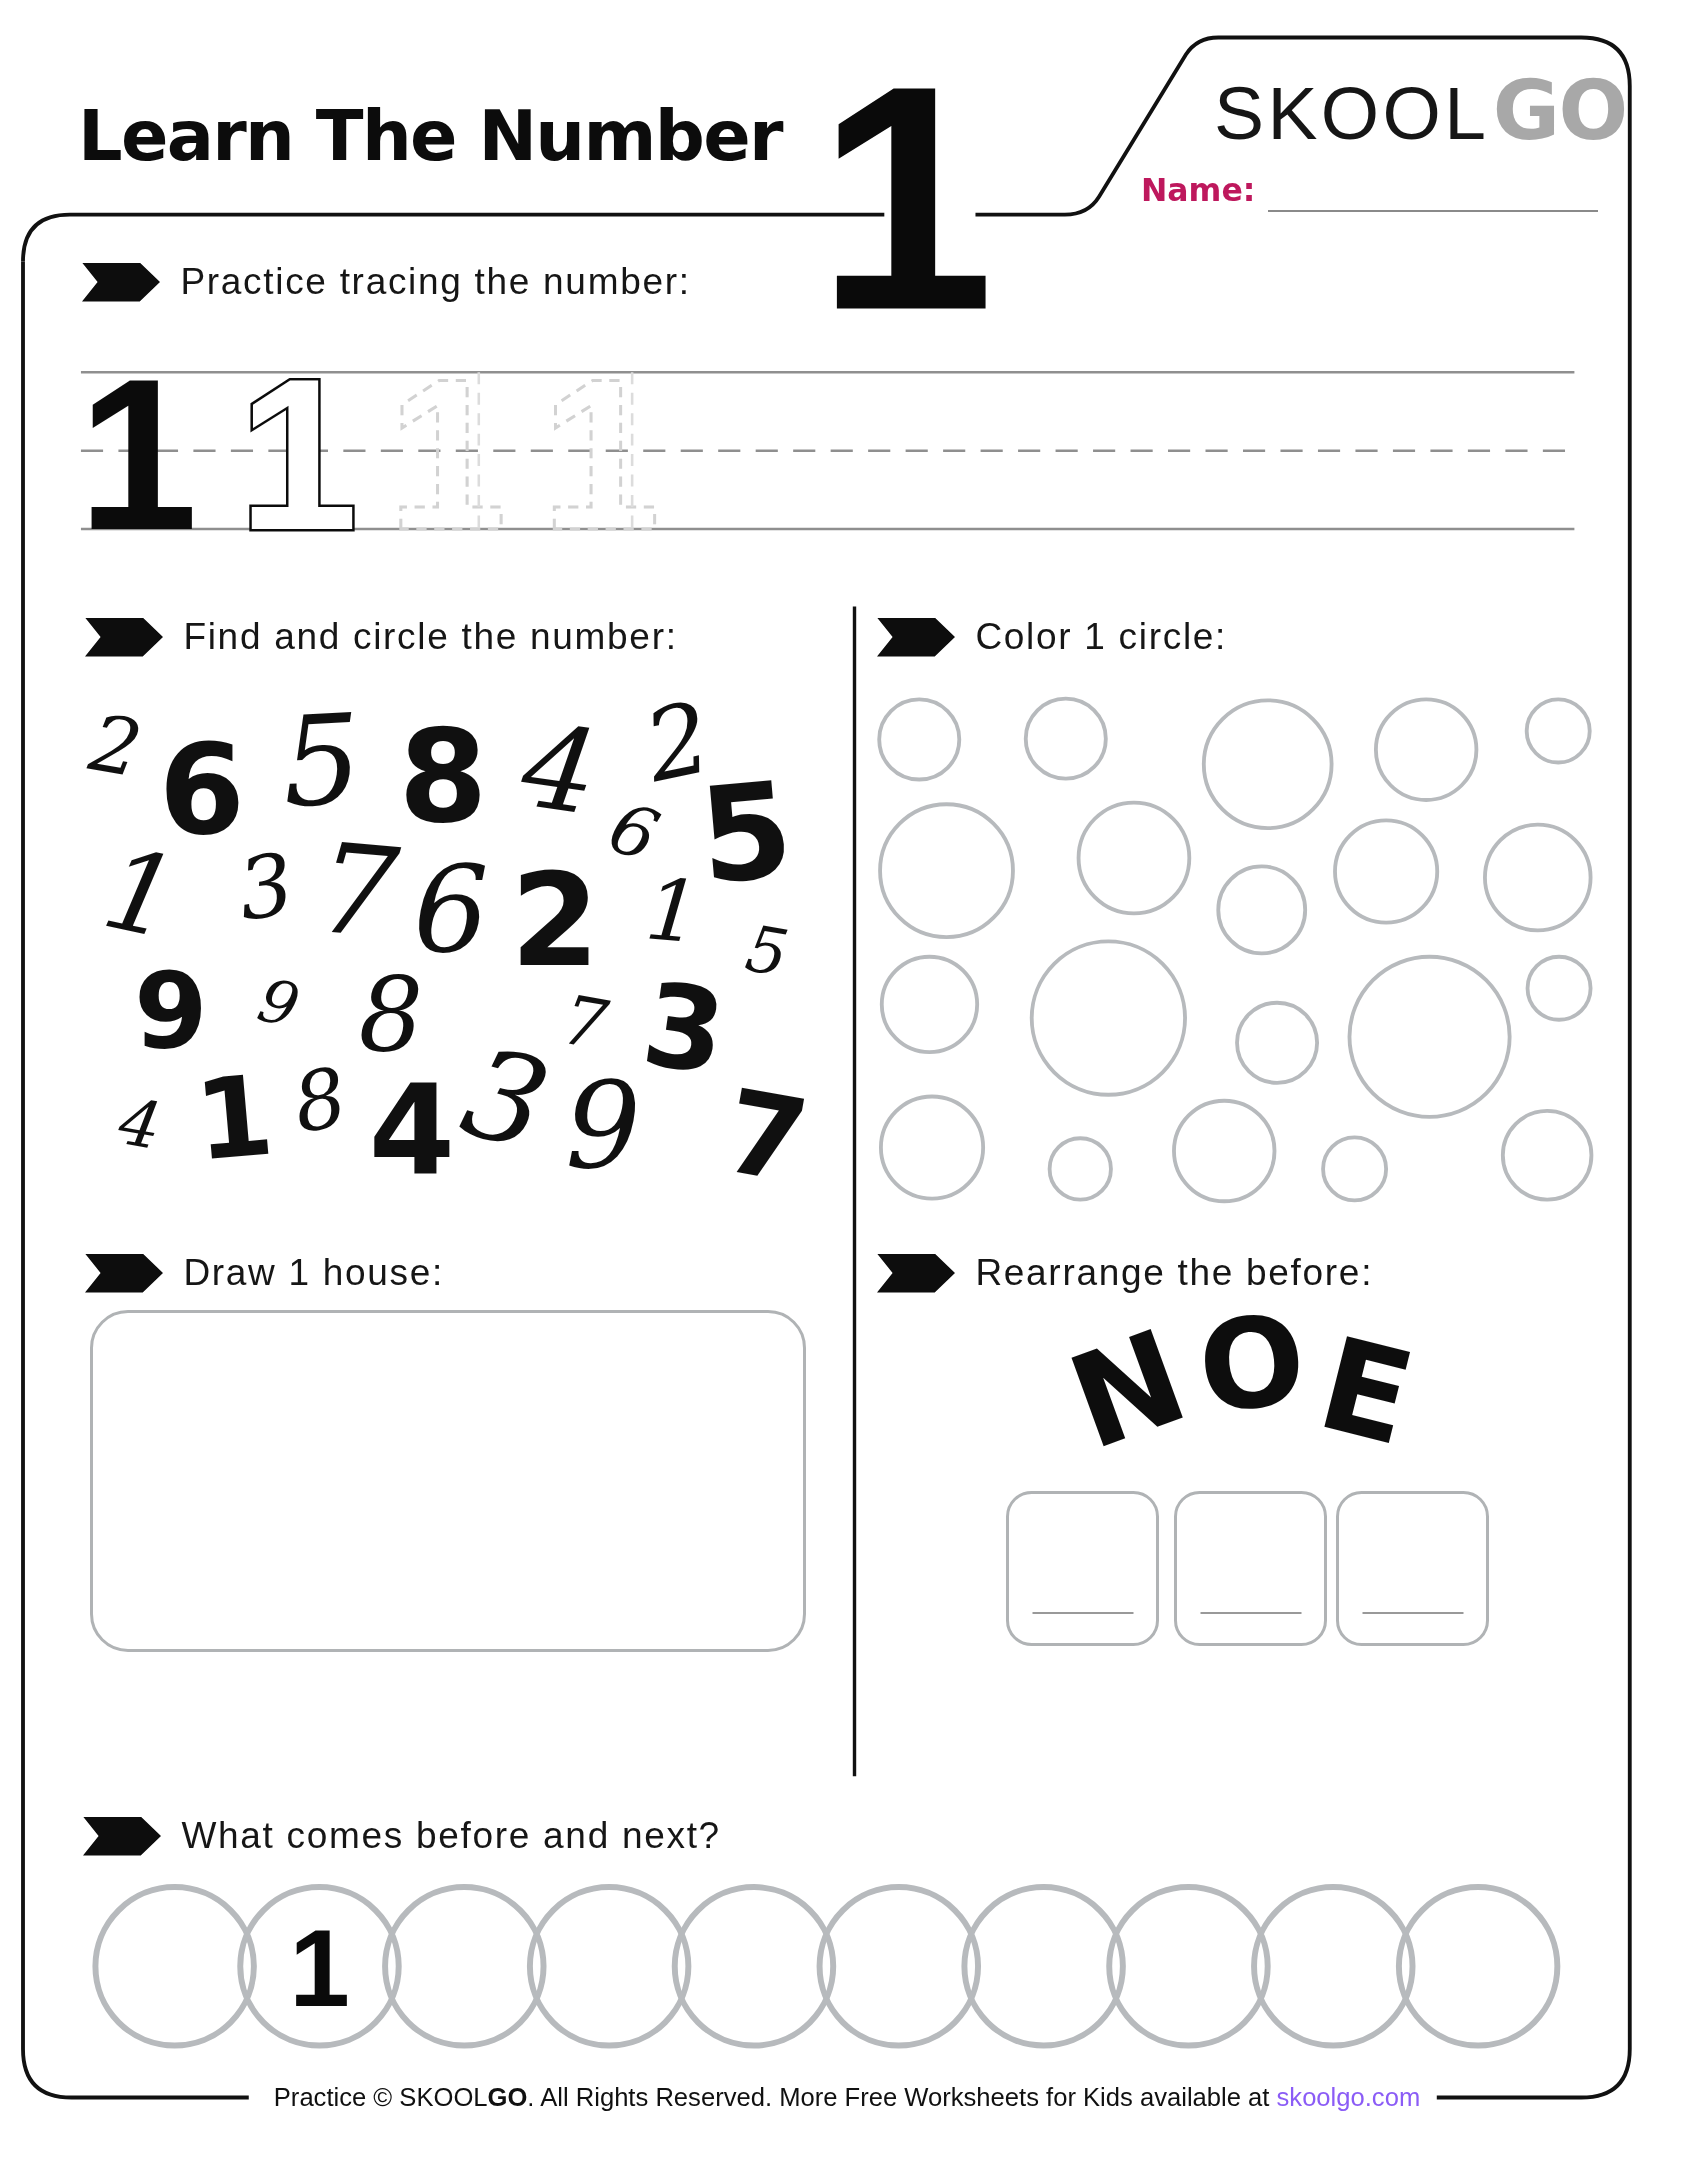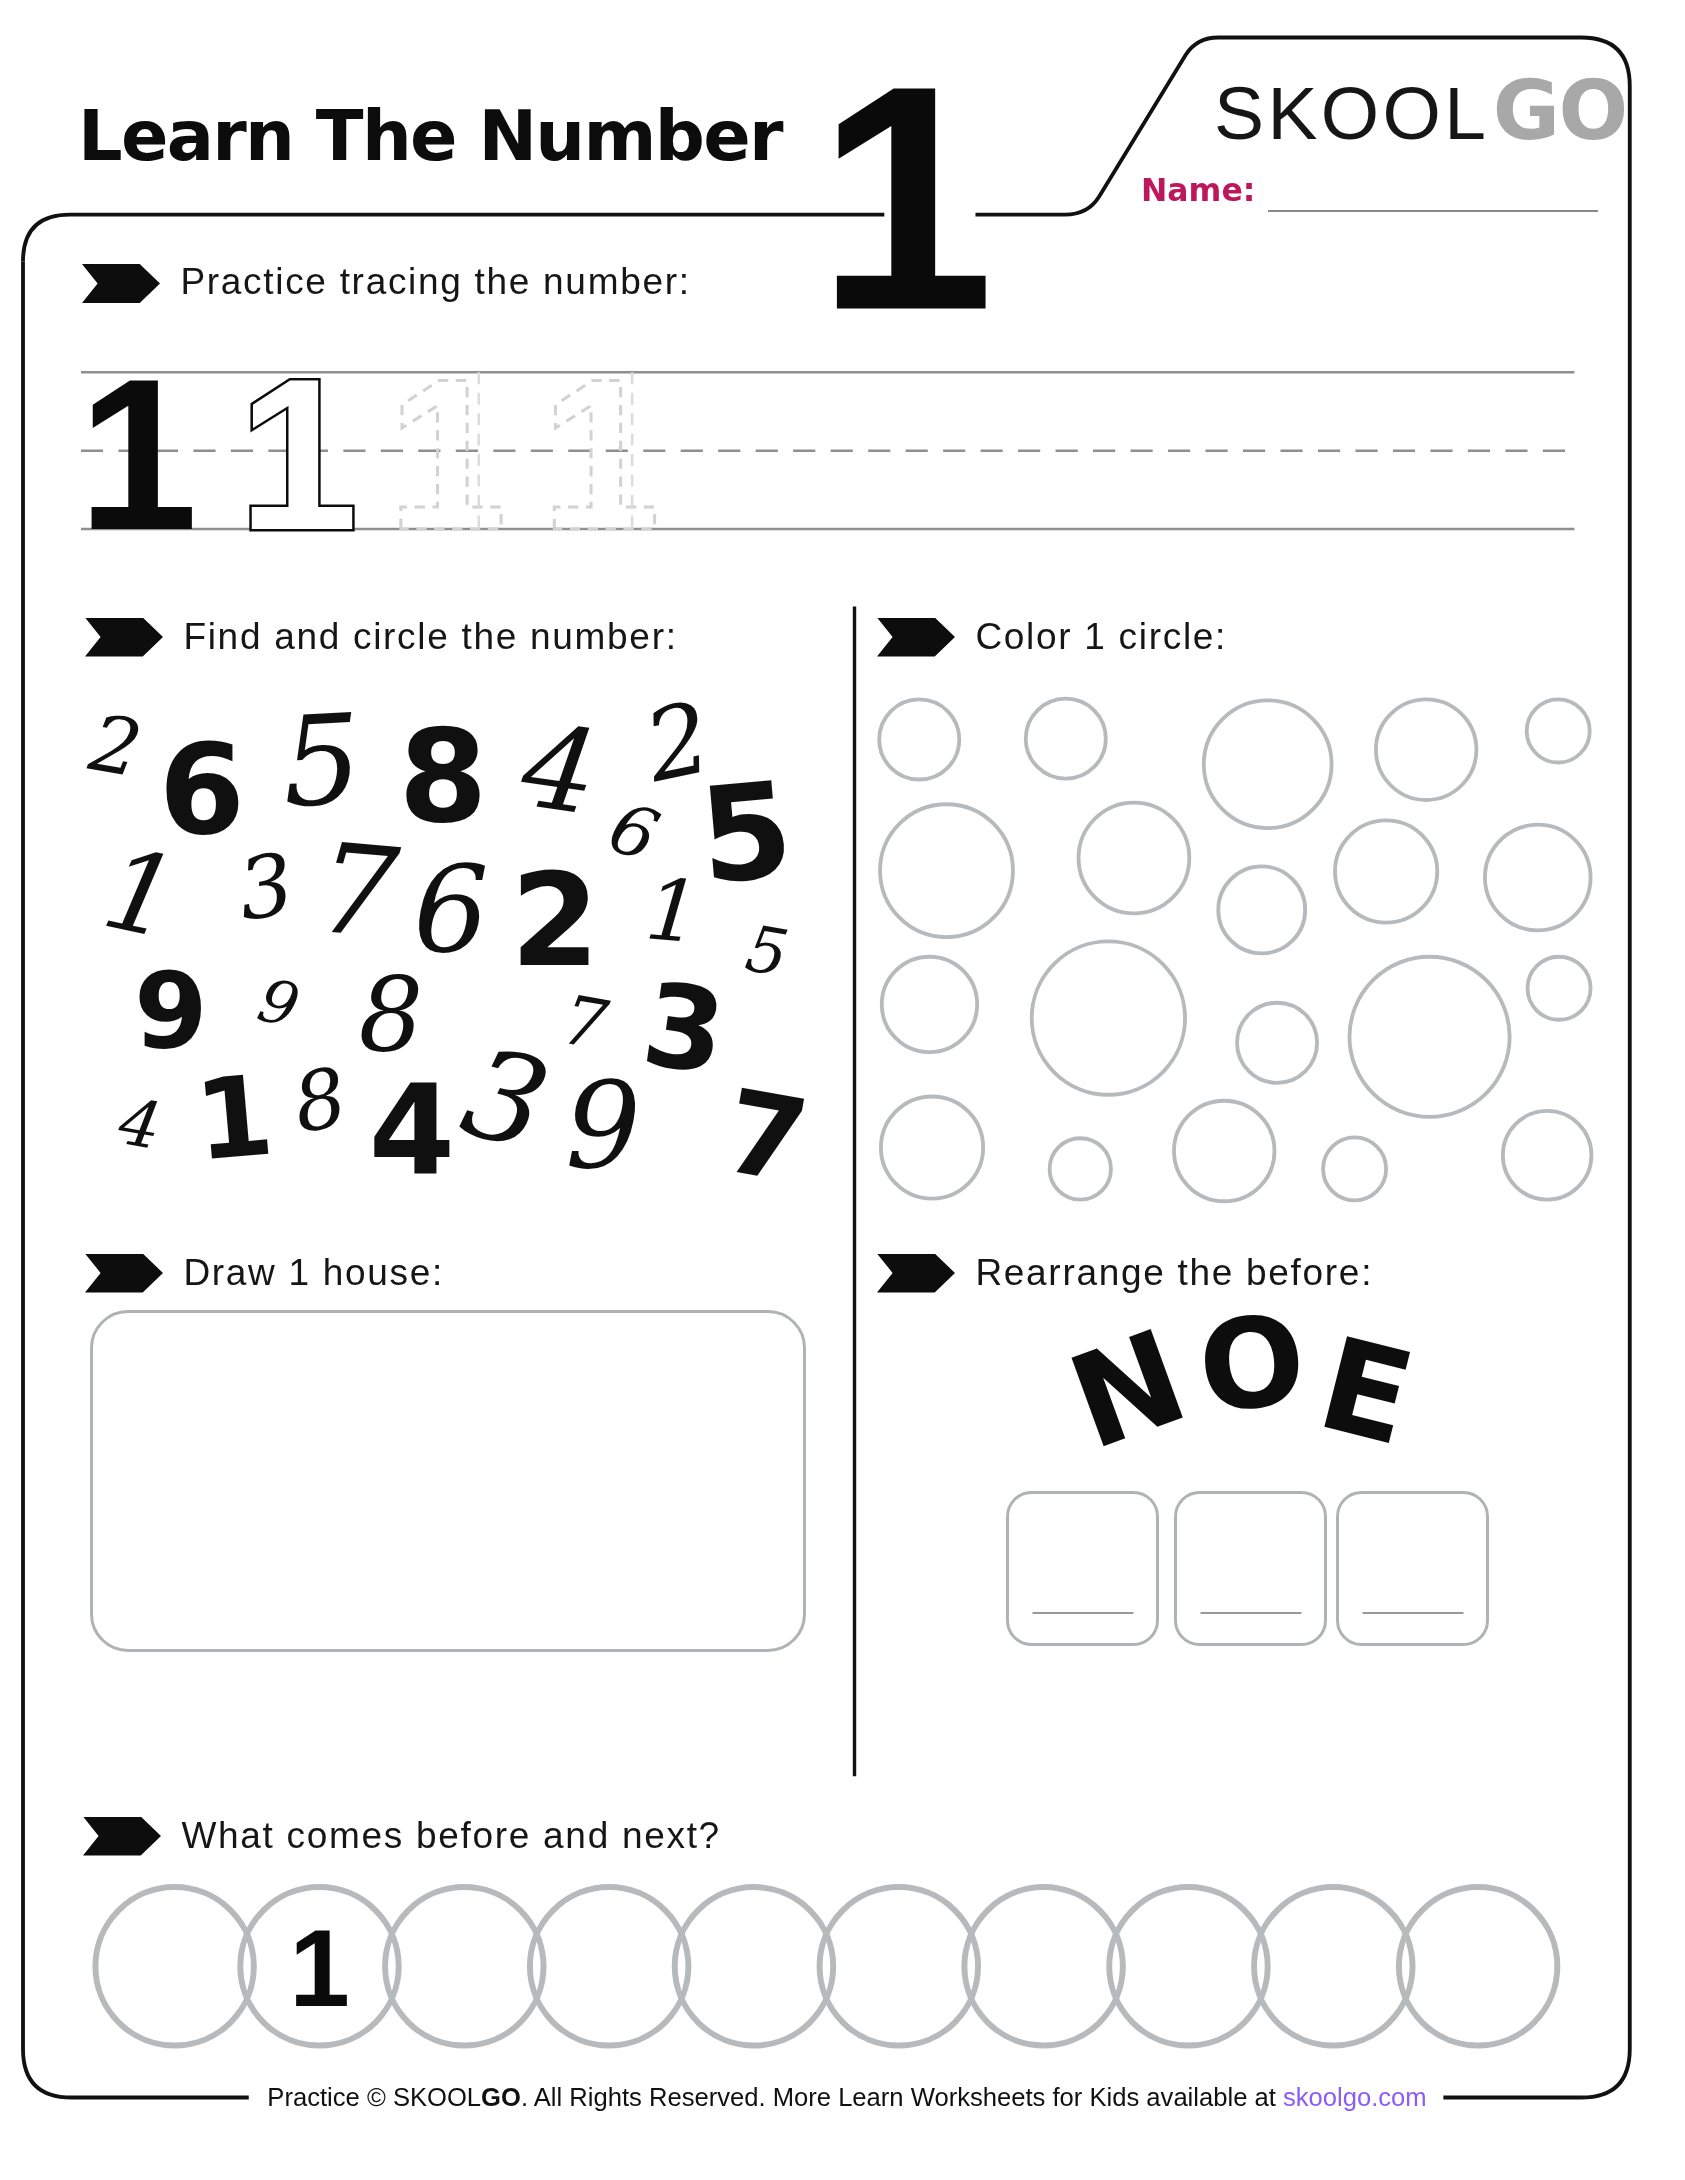--- a/index.html
+++ b/index.html
@@ -117,21 +117,21 @@
 </svg>
 
 <div class="page-title">Learn The Number</div>
 <div class="logo">
   <span class="lg1">SKOOL</span>
   <span class="lg2">GO</span>
 </div>
 <div class="name-row">Name:</div>
 <div class="name-line"></div>
 
-<div class="sec-label" style="left:82px;top:282px;align-items:flex-end;">
+<div class="sec-label" style="left:82px;top:282px;">
   <span class="tag-icon"></span>
   <span class="txt">Practice tracing the number:</span>
 </div>
 <div class="sec-label" style="left:85px;top:637px;">
   <span class="tag-icon"></span>
   <span class="txt">Find and circle the number:</span>
 </div>
 <div class="sec-label" style="left:877px;top:637px;">
   <span class="tag-icon"></span>
   <span class="txt">Color 1 circle:</span>
@@ -190,15 +190,15 @@
     </div>
     <div class="letter-slot" style="left: 1174px; top: 1491px;">
       <span class="slot-line"></span>
     </div>
     <div class="letter-slot" style="left: 1336px; top: 1491px;">
       <span class="slot-line"></span>
     </div>
   </div>
 
 <div class="footer">
-  <span>Practice © </span><span>SKOOL</span><span class="bold">GO</span><span>. All Rights Reserved. More Learn Worksheets for Kids available at </span><span class="link">skoolgo.com</span>
+  <span>Practice © </span><span>SKOOL</span><span class="bold">GO</span><span>. All Rights Reserved. More Free Worksheets for Kids available at </span><span class="link">skoolgo.com</span>
 </div>
 
 
 </body></html>

